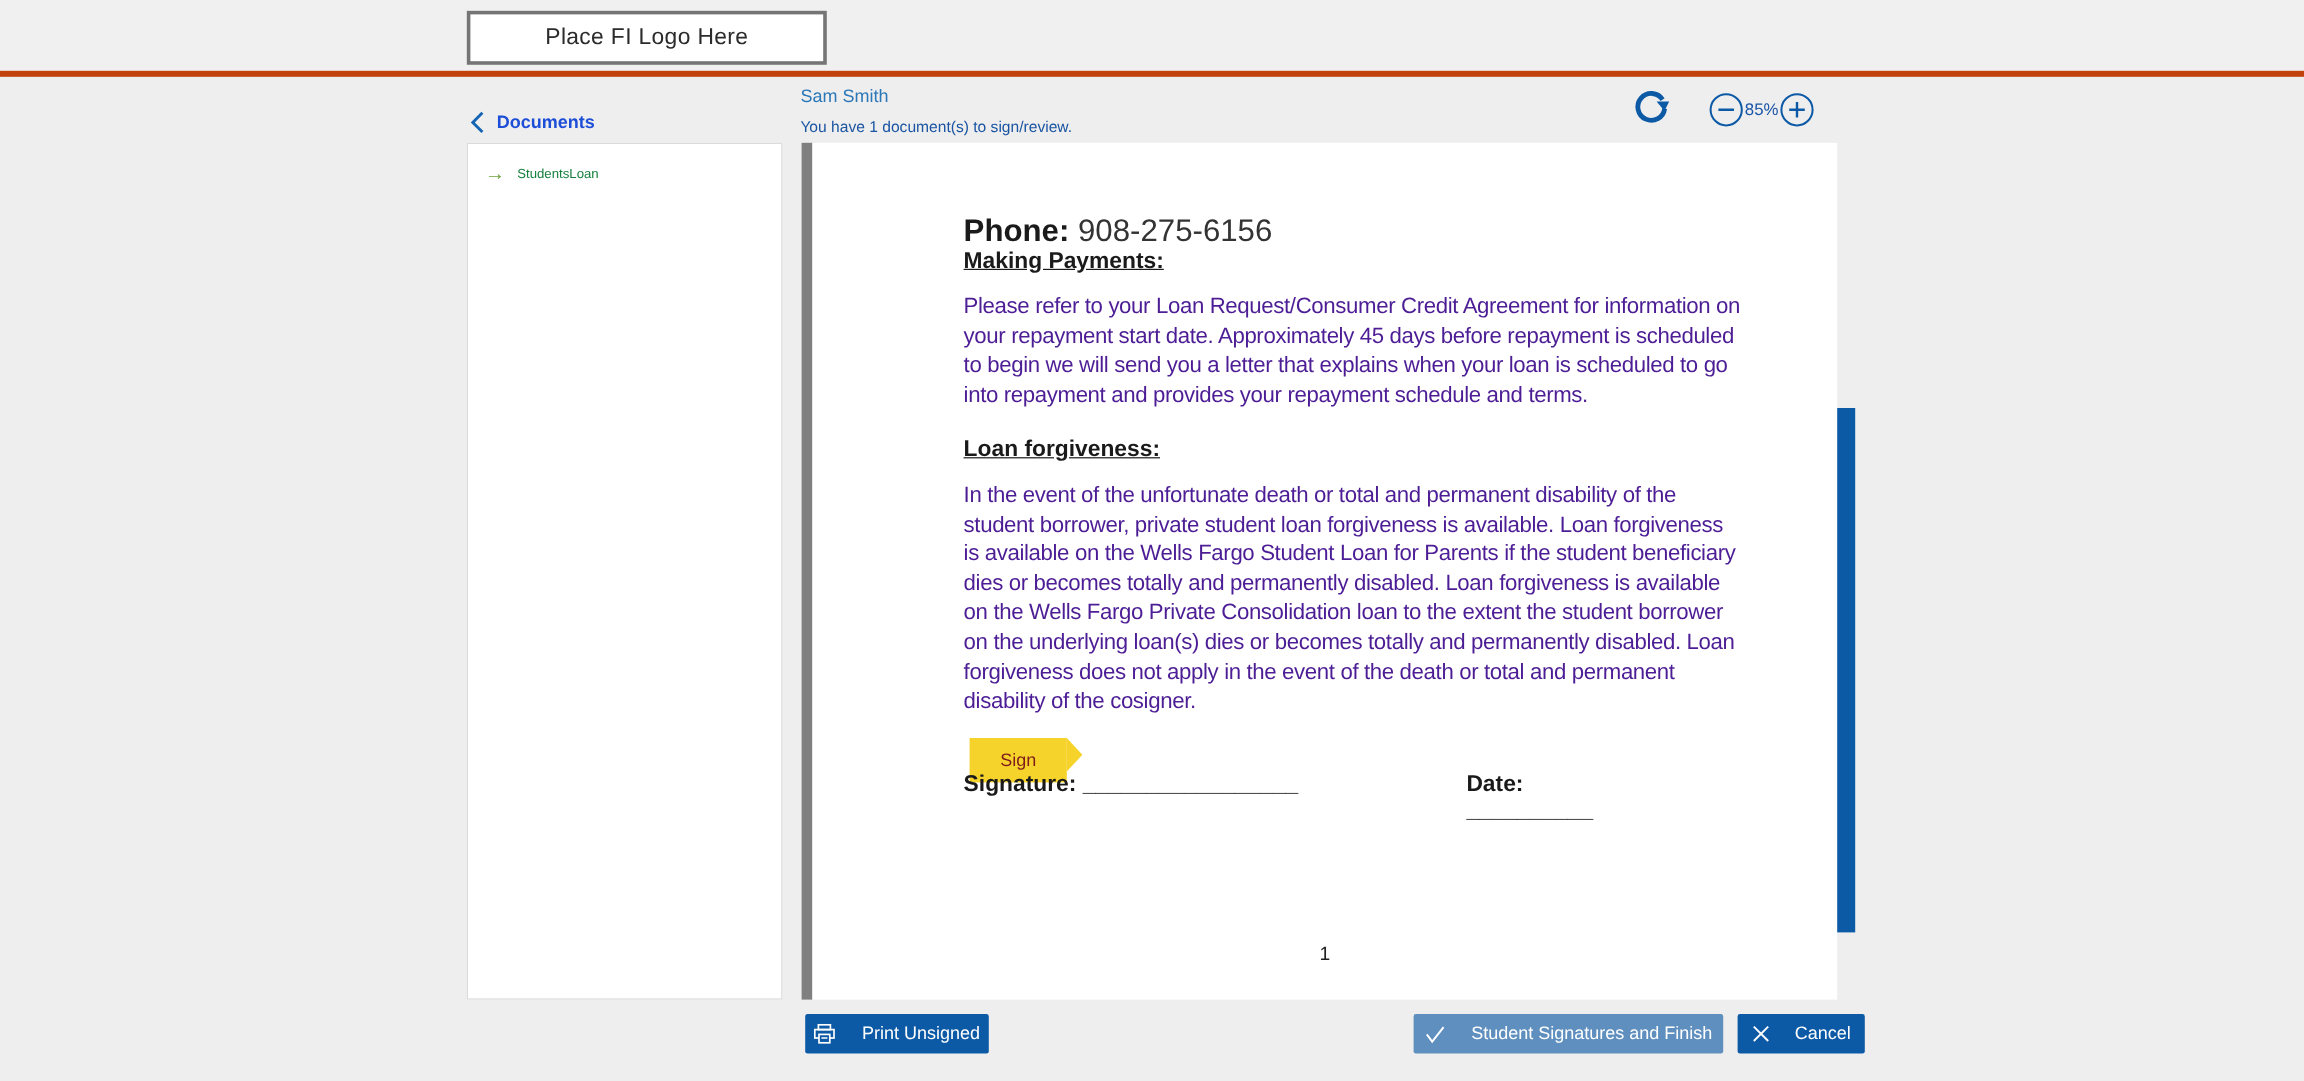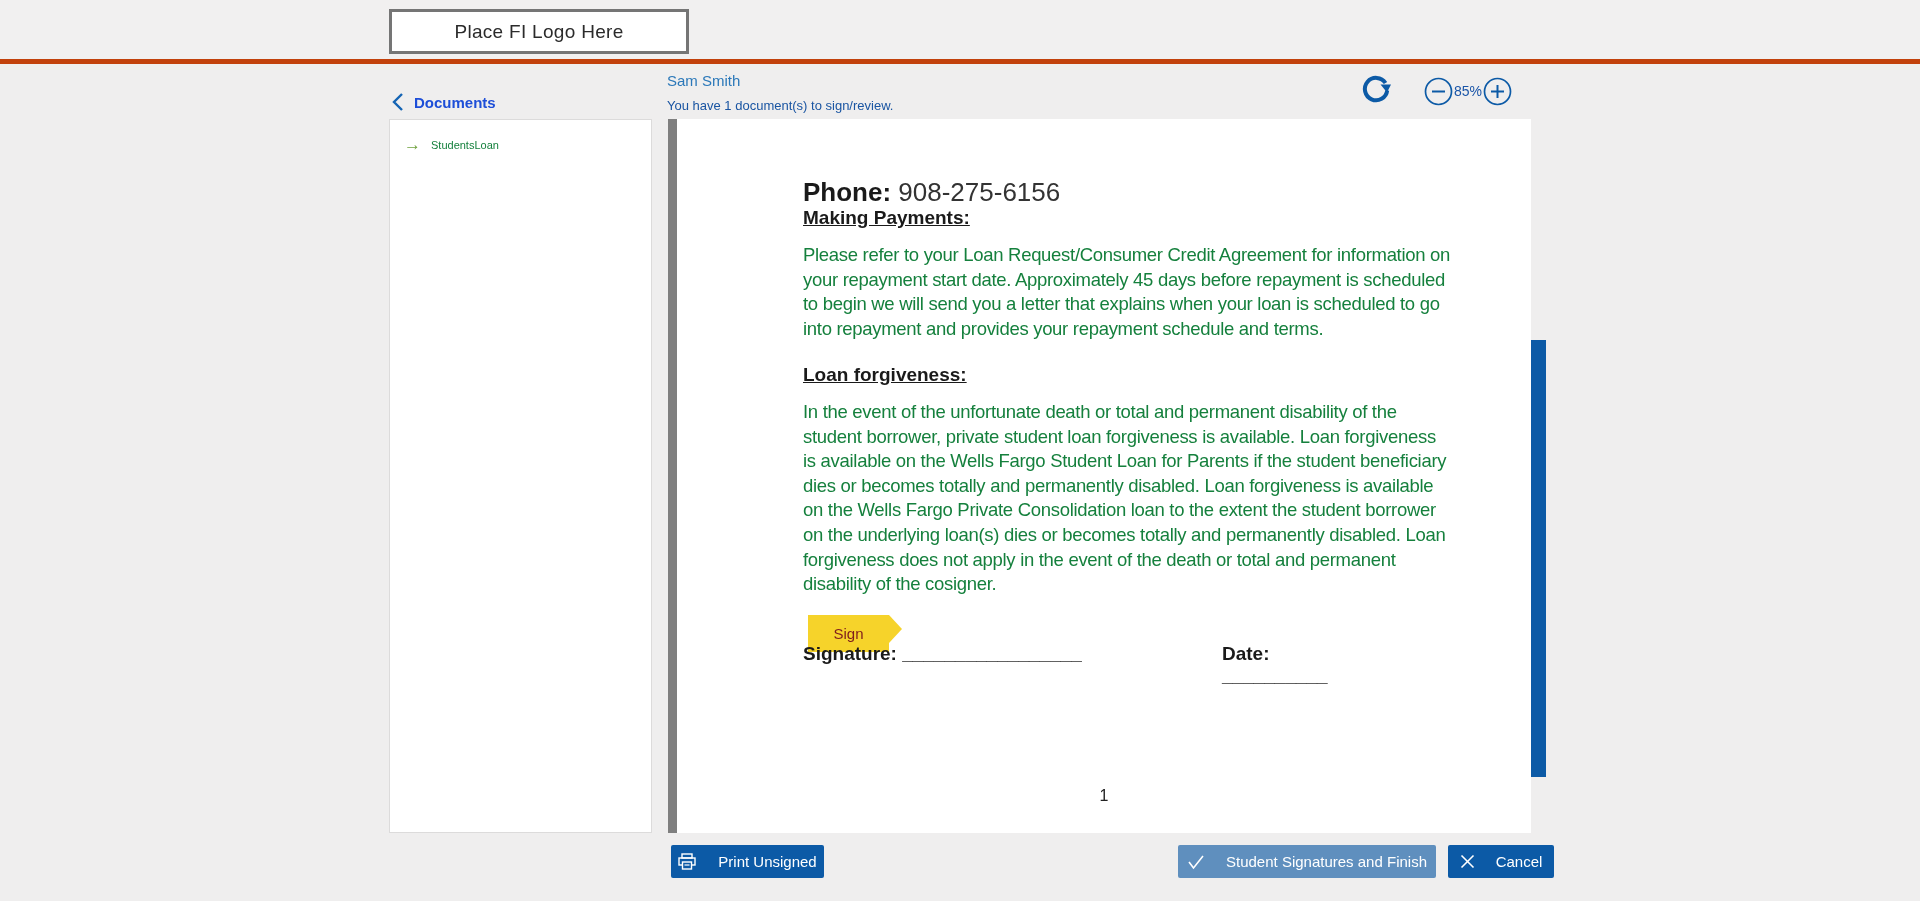--- a/index.html
+++ b/index.html
@@ -38,21 +38,21 @@
   .left-scroll { position:absolute; left:668px; top:119px; width:9px; height:714px; background:#7f7f7f; }
   .page { position:absolute; left:677px; top:119px; width:854px; height:714px; background:#ffffff; }
   .right-scroll { position:absolute; left:1531px; top:340px; width:15px; height:437px; background:#0c5aa6; }
 
   .doc-text { color:#333333; }
   .phone-line { position:absolute; left:126px; top:12px; font-size:26px;margin-top:46px; }
   .phone-line b { color:#1a1a1a; }
   .sec-h { position:absolute; left:126px; font-size:19px; font-weight:bold; color:#1a1a1a;
            text-decoration:underline; }
   .sec-p { position:absolute; left:126px; width:648px; font-size:18.5px; line-height:24.6px;
-           letter-spacing:-0.3px; color:#15803d; }
+           letter-spacing:-0.3px; color:#4c1d95; }
   .h1 { top:88px; }  .p1 { top:124px; }
   .h2 { top:245px; } .p2 { top:281px; }
 
   .sign-prompt { position:absolute; left:225px; top:490px; width:184px; height:38px;
                  background:#f9f0c0; display:flex; align-items:center; justify-content:center;
                  font-size:23px; font-weight:500; color:#8e969e; cursor:pointer; }
   .sign-tag { position:absolute; left:131px; top:496px; width:81px; height:37px;
               background:#f6d32a; display:flex; align-items:center; justify-content:center;
               font-size:15px; color:#7f1d1d; cursor:pointer; }
   .sign-tag::after { content:""; position:absolute; left:81px; top:0;

